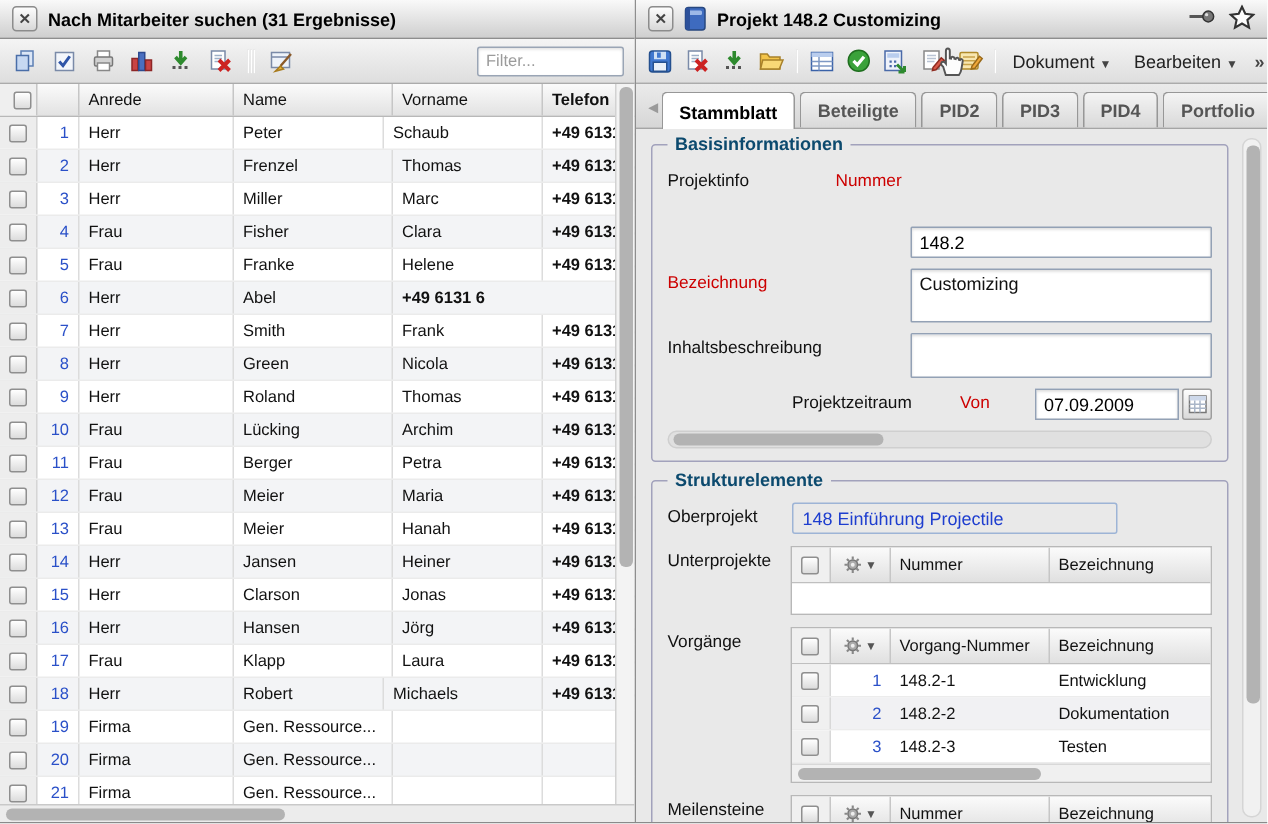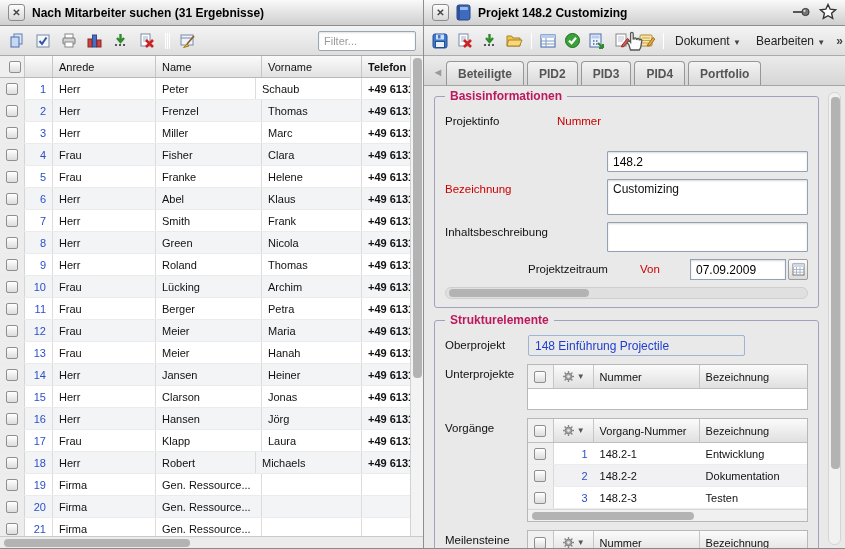--- a/index.html
+++ b/index.html
@@ -70,21 +70,21 @@
                font-size:11px; color:#9a9a9a; margin-bottom:2px; }
   .tab { padding:5px 11px 4px; margin-right:3px; border:1px solid #979797; border-bottom:none;
          border-radius:4px 4px 0 0; background:linear-gradient(#f4f4f4,#d9d9d9);
          font-size:12px; font-weight:bold; color:#555; white-space:nowrap; }
   .tab.active { background:#fff; color:#000; padding-top:6px; position:relative; top:1px; }
 
   .content { position:relative; flex:1; overflow:hidden; padding:10px 26px 0 10px; }
   .fieldset { position:relative; border:1px solid #a2a2bc; border-radius:3px;
               padding:14px 10px 8px 10px; margin-bottom:12px; }
   .legend { position:absolute; top:-8px; left:10px; background:#e9e9e9; padding:0 5px;
-            font-size:12px; font-weight:bold; color:#be185d; }
+            font-size:12px; font-weight:bold; color:#0c4a6e; }
   .frow { display:flex; align-items:flex-start; margin-bottom:7px;justify-content:flex-end; }
   .flab { width:112px; flex:0 0 auto; padding-top:4px; font-size:11.5px; color:#111; }
   .flab2 { width:50px; flex:0 0 auto; padding-top:4px; font-size:11.5px; }
   .red { color:#cc0000; }
   .tinput { width:212px; height:21px; border:1px solid #93a1b5; background:#fff; padding:2px 5px;
             font-size:12px; color:#000; box-shadow:inset 0 1px 2px rgba(0,0,0,.15); border-radius:1px;margin-top:40px; }
   .tarea { width:212px; border:1px solid #93a1b5; background:#fff; padding:2px 5px; font-size:12px;
            box-shadow:inset 0 1px 2px rgba(0,0,0,.15); border-radius:1px; }
   .h34 { height:36px; } .h30 { height:30px; }
   .datewrap { display:flex; align-items:stretch; }
@@ -253,21 +253,20 @@
             <div class="gc gc-d">+49 6131 6</div>
           </div>
 
           <div class="grow alt">
             <div class="gc gc-cb">
               <span class="cb"></span>
             </div>
             <div class="gc gc-num">6</div>
             <div class="gc gc-a">Herr</div>
             <div class="gc gc-b">Abel</div>
-            <div class="gc gc-c">Klaus</div>
             <div class="gc gc-d">+49 6131 6</div>
           </div>
 
           <div class="grow">
             <div class="gc gc-cb">
               <span class="cb"></span>
             </div>
             <div class="gc gc-num">7</div>
             <div class="gc gc-a">Herr</div>
             <div class="gc gc-b">Smith</div>
@@ -536,20 +535,21 @@
         </span>
       <span class="menu-btn"><span>Dokument</span> <span class="car">▼</span></span>
       <span class="menu-btn"><span>Bearbeiten</span> <span class="car">▼</span></span>
       <span class="overflow-btn">»</span>
     </div>
 
     <div class="tabbar">
       <span class="tab-arrow">◄</span>
       <span style="display:flex; align-items:flex-end;">
 
+      <span class="tab active">Stammblatt</span>
           <span class="tab alt">Beteiligte</span>
           <span class="tab">PID2</span>
           <span class="tab alt">PID3</span>
           <span class="tab">PID4</span>
           <span class="tab alt">Portfolio</span>
         </span>
 
     </div>
 
     <div class="content">

